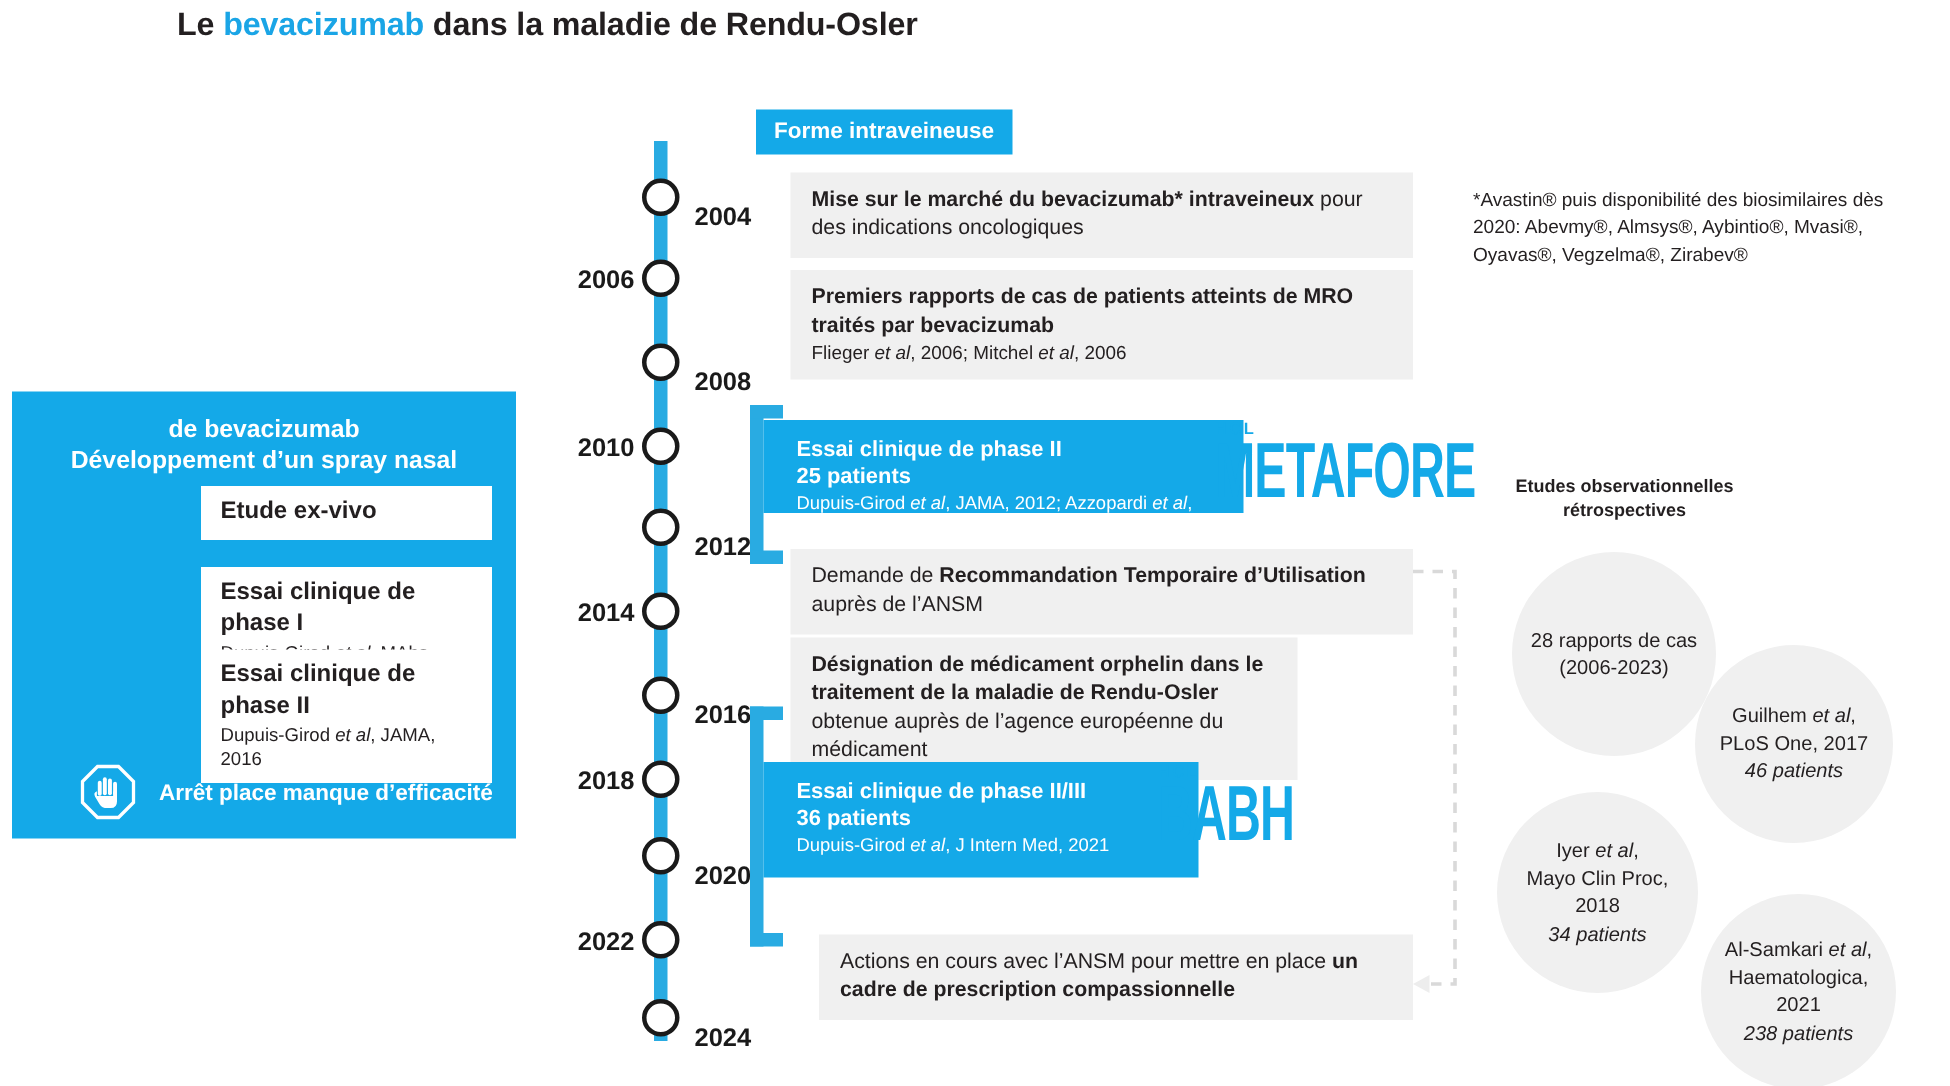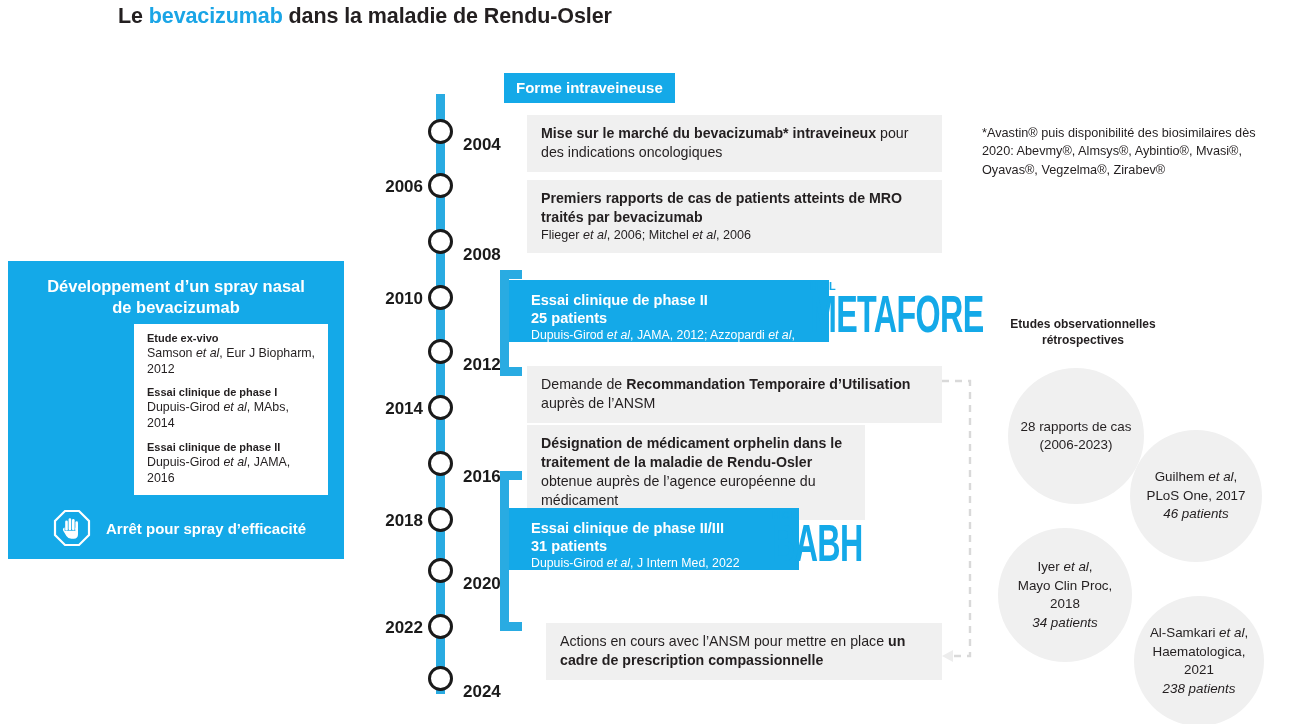--- a/index.html
+++ b/index.html
@@ -84,21 +84,21 @@
   #panel-spray {
     left:8px; top:261px; width:336px; height:298px; background:#14A9E8;
   }
   #panel-title {
     color:#fff; font-weight:bold; font-size:16.5px; text-align:center;
     line-height:1.3; padding:15px 20px 0 20px;
   }
   .wbox {
     position:absolute; background:#ffffff; padding:7px 12px 8px 13px;
   }
-  .wbox .h { font-size:11px; font-weight:bold; line-height:1.3; }
+  .wbox .h { font-size:16px; font-weight:bold; line-height:1.3; }
   .wbox .r { font-size:12.4px; line-height:1.3; }
   .wbox .r i { font-style:italic; }
 
   #stop-row { position:absolute; left:52px; top:508px; display:flex; align-items:center; gap:14px; }
   #stop-label { color:#ffffff; font-weight:bold; font-size:15px; white-space:nowrap; }
 
   
   #obs-title {
     left:928px; top:316px; width:310px; text-align:center;
     font-size:12px; font-weight:bold; line-height:1.35;
@@ -193,60 +193,59 @@
 
 <div class="abs card" style="left:527px; top:425px; width:338px;">
   <b>Désignation de médicament orphelin dans le traitement de la maladie de Rendu-Osler</b><span> obtenue auprès de l’agence européenne du médicament</span>
 </div>
 
 <div class="bracket" style="left:500px; top:471px; height:160px; width:22px;">
   <div class="v"></div>
     <div class="h top"></div>
     <div class="h bot"></div>
 </div>
-<div class="trial" style="left:509px; top:508px; width:290px; height:62px;">
+<div class="trial" style="left:509px; top:508px; width:290px; height:77px;">
   <div class="inner">
     <div class="t1">Essai clinique de phase II/III</div>
-    <div class="t2">31 patients</div>
-    <div class="t3"><span>Dupuis-Girod </span><i>et al</i><span>, J Intern Med, 2022</span></div>
+    <div class="t2">36 patients</div>
+    <div class="t3"><span>Dupuis-Girod </span><i>et al</i><span>, J Intern Med, 2021</span></div>
   </div>
 </div>
 <div class="hcl-logo" style="left:772px; top:511px;">
   <div class="hcl">HCL</div>
   <div class="word" style="font-size:52px; margin-top:2px;">BABH</div>
 </div>
 
 <div class="abs card" style="left:546px; top:623px; width:396px;">
   <span>Actions en cours avec l’ANSM pour mettre en place </span><b>un cadre de prescription compassionnelle</b>
 </div>
 
 <svg class="abs" style="left:938px; top:378px; width:60px; height:285px; overflow:visible;">
   <path d="M 4 3 L 32 3 L 32 278 L 10 278" fill="none" stroke="#d9d9d9" stroke-width="2.4" stroke-dasharray="7 6"></path>
   <path d="M 4 278 L 15 272 L 15 284 Z" fill="#ededed"></path>
 </svg>
 
 <div class="abs" id="panel-spray">
   <div id="panel-title">
+    <div>de bevacizumab</div>
     <div>Développement d’un spray nasal</div>
-    <div>de bevacizumab</div>
   </div>
 
   <div class="hcl-logo onblue" style="left:38px; top:377px;">
     <div class="word" style="font-size:50px;">ELLIPSE</div>
     <div class="hcl" style="margin-top:6px;">HCL</div>
   </div>
 
   <div class="hcl-logo onblue" style="left:38px; top:437px;">
     <div class="word" style="font-size:50px;">ALEGORI</div>
 
   </div>
 
   <div class="wbox" style="left:126px; top:63px; width:194px;">
     <div class="h">Etude ex-vivo</div>
-    <div class="r"><span>Samson </span><i>et al</i><span>, Eur J Biopharm, 2012</span></div>
   </div>
 
   <div class="wbox" style="left:126px; top:117px; width:194px;">
     <div class="h">Essai clinique de phase I</div>
     <div class="r"><span>Dupuis-Girod </span><i>et al</i><span>, MAbs, 2014</span></div>
   </div>
 
   <div class="wbox" style="left:126px; top:172px; width:194px;">
     <div class="h">Essai clinique de phase II</div>
     <div class="r"><span>Dupuis-Girod </span><i>et al</i><span>, JAMA, 2016</span></div>
@@ -257,21 +256,21 @@
   <svg width="40" height="40" viewBox="0 0 40 40">
     <polygon points="13,3 27,3 37,13 37,27 27,37 13,37 3,27 3,13" fill="none" stroke="#ffffff" stroke-width="2.2"></polygon>
     <g fill="#ffffff">
       <rect x="13.2" y="12.5" width="2.6" height="10" rx="1.3"></rect>
       <rect x="16.6" y="10.2" width="2.6" height="12" rx="1.3"></rect>
       <rect x="20.0" y="11.0" width="2.6" height="11.2" rx="1.3"></rect>
       <rect x="23.4" y="13.2" width="2.6" height="9" rx="1.3"></rect>
       <path d="M12.6 19.5 q-2.6 1.0 -1.2 3.6 l3.0 5.0 q1.6 2.6 5.0 2.6 h2.4 q4.2 0 4.2 -4.4 v-6.6 h-2.6 v3.0 h-10.8 z"></path>
     </g>
   </svg>
-  <div id="stop-label">Arrêt pour spray d’efficacité</div>
+  <div id="stop-label">Arrêt place manque d’efficacité</div>
 </div>
 
 <div class="abs" id="obs-title">
   <div>Etudes observationnelles</div>
   <div>rétrospectives</div>
 </div>
 
 <div class="bubble" style="left:1008px; top:368px; width:136px; height:136px;">
   <div>
     <div>28 rapports de cas</div>

